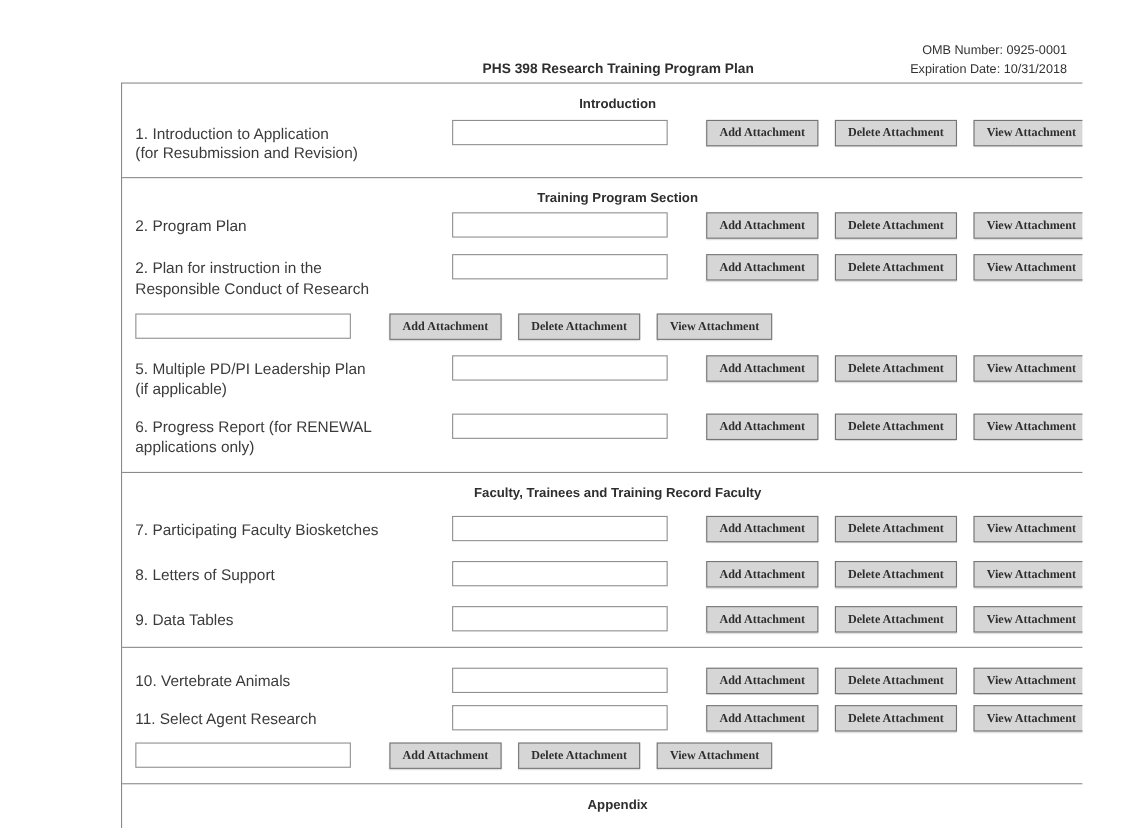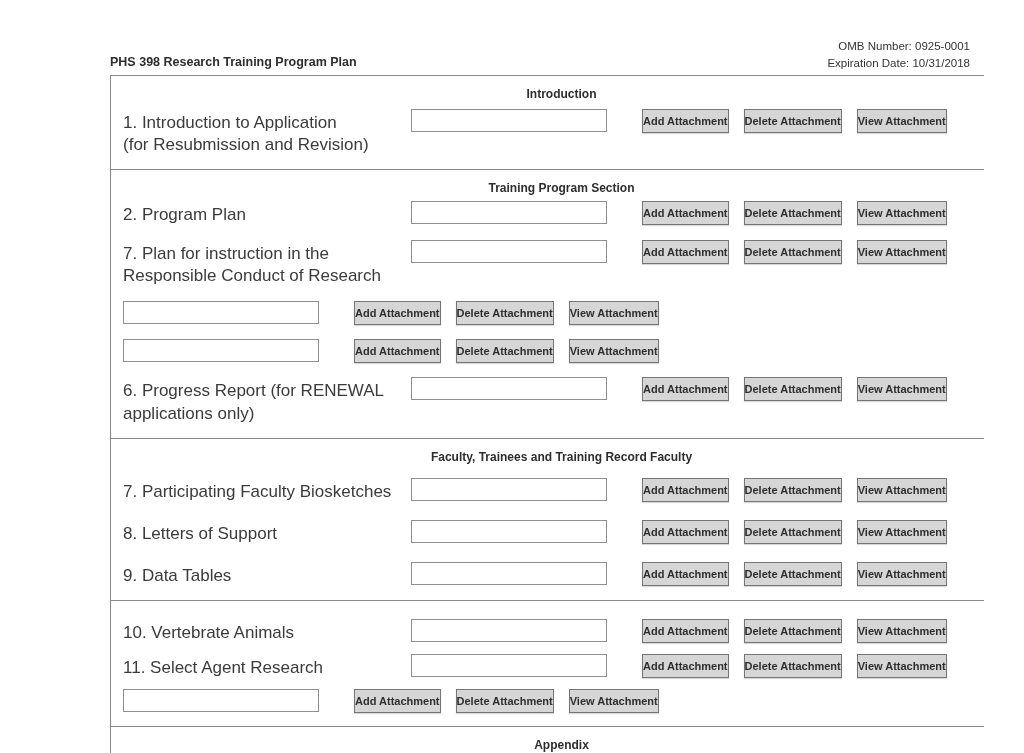--- a/index.html
+++ b/index.html
@@ -22,21 +22,21 @@
     text-align: right;
     font-size: 11.5px;
     color: #333333;
     line-height: 1.45;
   }
   .form-title {
     position: absolute;
     top: 55px;
     left: 110px;
     width: 904px;
-    text-align: left;
+    text-align: center;
     font-size: 12.5px;
     font-weight: bold;
     color: #2e2e2e;
   }
   .form-box {
     position: absolute;
     top: 75px;
     left: 110px;
     width: 903px;
     border: 1px solid #8a8a8a;
@@ -71,21 +71,21 @@
   .section:nth-child(3) .row { margin-top: 17px; }
   .section:nth-child(3) .section-title + .row { margin-top: 14px; }
   
   .section:nth-child(4) .row { margin-top: 10px; }
   .section:nth-child(4) .section-title + .row { margin-top: 5px; }
   
   .section:nth-child(5) .section-title + .row { margin-top: 15px; }
 
   .row-label {
     width: 288px;
-    font-size: 17px;
+    font-size: 14px;
     color: #3b3b3b;
     line-height: 1.3;
     white-space: pre-line;
     padding-top: 3px;
     flex: 0 0 288px;
   }
   .file-input {
     flex: 0 0 auto;
     width: 196px;
     height: 23px;
@@ -97,24 +97,24 @@
     padding: 0 4px;
     outline: none;
   }
   .btn {
     flex: 0 0 auto;
     margin-left: 15px;
     height: 24px;
     background: #d6d6d6;
     border: 1px solid #757575;
     color: #2e2e2e;
-    font-family: Liberation Sans, sans-serif;
+    font-family: Liberation Serif, serif;
     font-size: 11px;
     font-weight: bold;
-    padding: 0 0;
+    padding: 0 11px;
     cursor: pointer;
     white-space: nowrap;
     box-shadow: 0 1px 1px rgba(0,0,0,0.15);
   }
   .btn-add {
     margin-left: 35px;
   }
 </style>
 </head>
 <body>
@@ -140,34 +140,36 @@
       <div class="section">
         <div class="section-title">Training Program Section</div>
         <div class="row">
           <div class="row-label">2. Program Plan</div>
           <input type="text" class="file-input" value="" style="">
           <button type="button" class="btn btn-add">Add Attachment</button>
           <button type="button" class="btn btn-delete">Delete Attachment</button>
           <button type="button" class="btn btn-view">View Attachment</button>
         </div>
         <div class="row">
-          <div class="row-label">7. Plan for instruction in the
+          <div class="row-label">2. Plan for instruction in the
 Responsible Conduct of Research</div>
           <input type="text" class="file-input" value="" style="">
           <button type="button" class="btn btn-add">Add Attachment</button>
           <button type="button" class="btn btn-delete">Delete Attachment</button>
           <button type="button" class="btn btn-view">View Attachment</button>
         </div>
         <div class="row">
           <input type="text" class="file-input" value="" style="">
           <button type="button" class="btn btn-add">Add Attachment</button>
           <button type="button" class="btn btn-delete">Delete Attachment</button>
           <button type="button" class="btn btn-view">View Attachment</button>
         </div>
         <div class="row">
+          <div class="row-label">5. Multiple PD/PI Leadership Plan
+(if applicable)</div>
           <input type="text" class="file-input" value="" style="">
           <button type="button" class="btn btn-add">Add Attachment</button>
           <button type="button" class="btn btn-delete">Delete Attachment</button>
           <button type="button" class="btn btn-view">View Attachment</button>
         </div>
         <div class="row">
           <div class="row-label">6. Progress Report (for RENEWAL
 applications only)</div>
           <input type="text" class="file-input" value="" style="">
           <button type="button" class="btn btn-add">Add Attachment</button>

